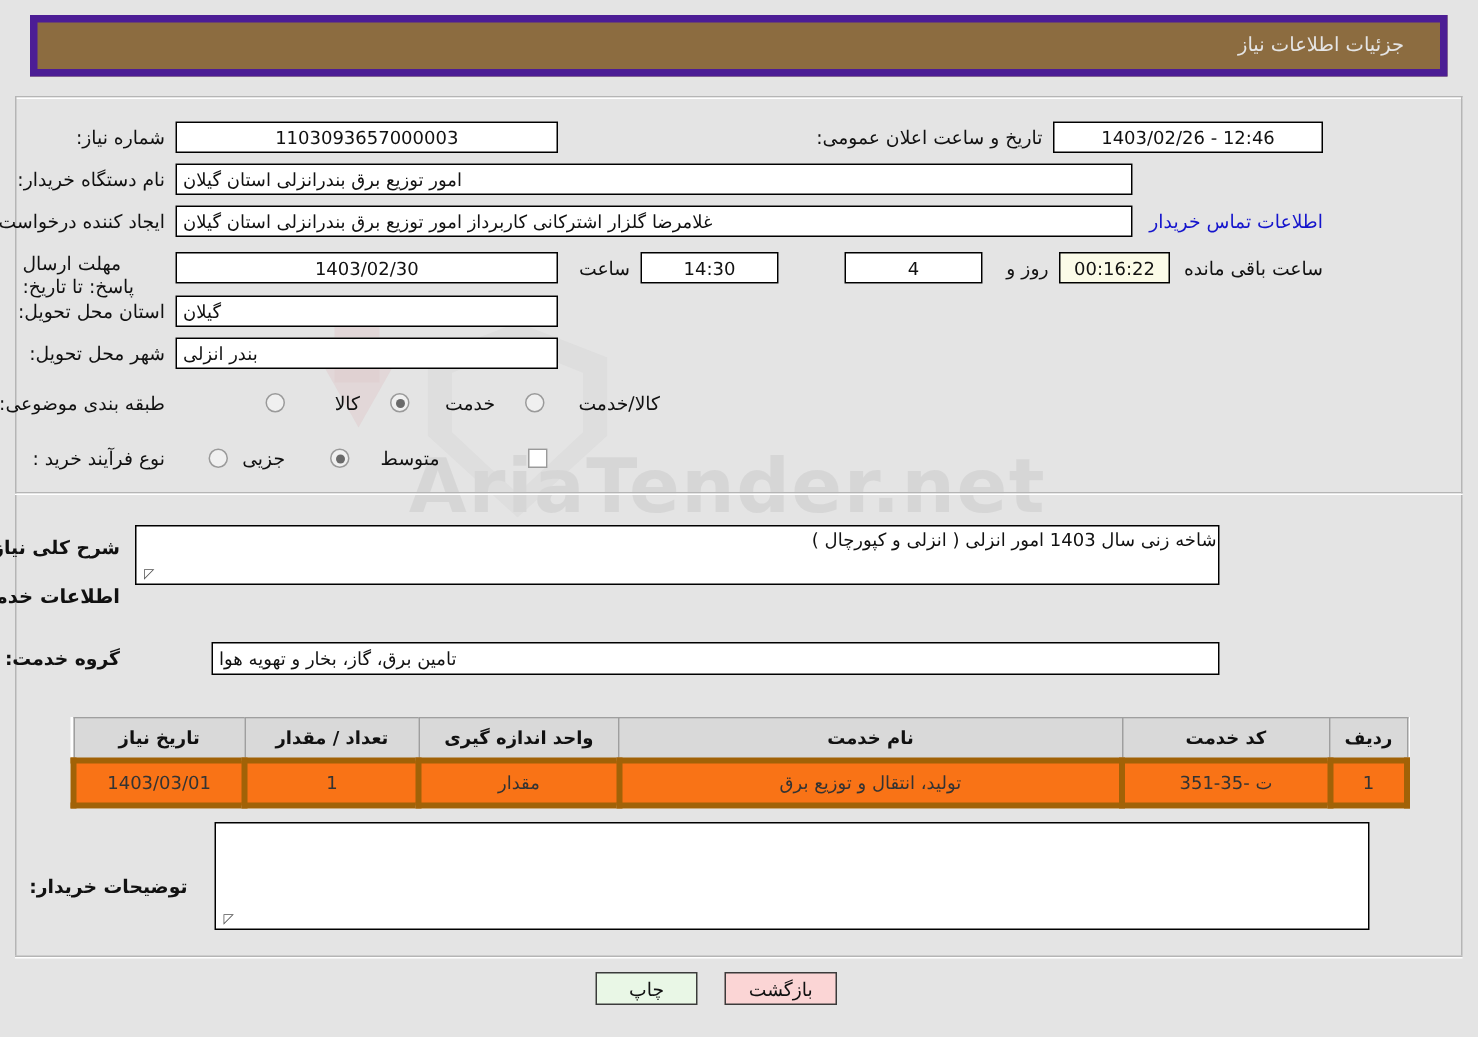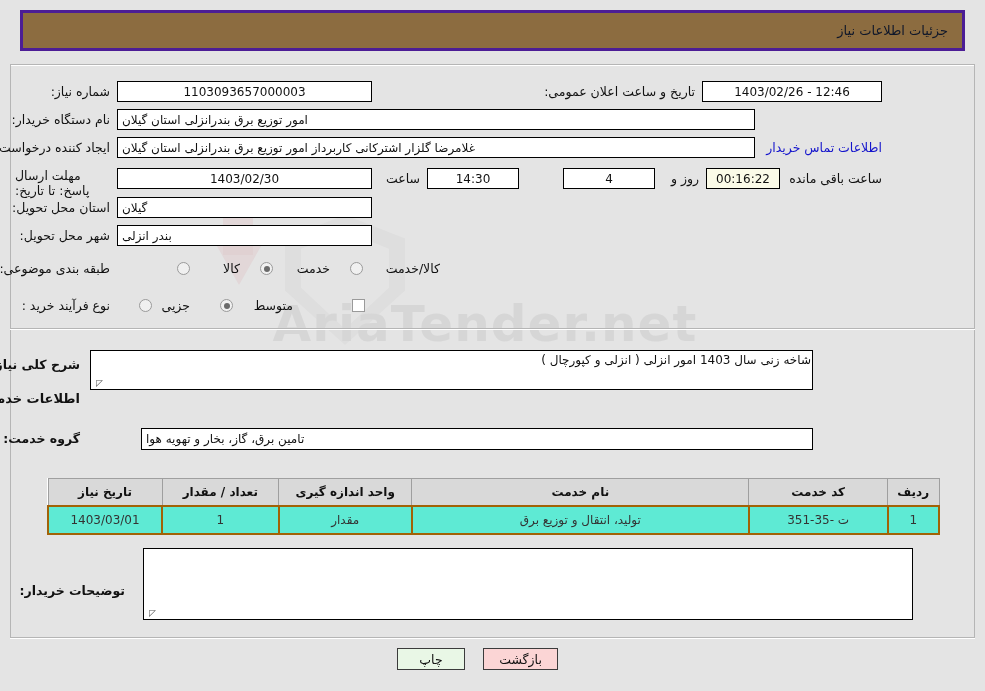--- a/index.html
+++ b/index.html
@@ -78,27 +78,27 @@
   }
 
   
   .titlebar {
     position: absolute;
     top: 10px; right: 20px;
     width: 945px;
     height: 41px;
     box-sizing: border-box;
     background: #8c6c40;
-    border: 3px solid #4c1d95;
-    color: #0f172a;
+    border: 5px solid #4c1d95;
+    color: #e5e5e5;
     font-size: 13px;
     display: flex;
     align-items: center;
     justify-content: flex-start;
-    padding: 0 14px;
+    padding: 0 24px;
     z-index: 3;
   }
   .panel-sep {
     position: absolute;
     right: 10px;
     width: 965px;
     border-top: 1px solid #b5b5b5;
     border-bottom: 1px solid #ffffff;
     height: 0;
     z-index: 2;
@@ -211,22 +211,22 @@
   .tbl th {
     background: #d9d9d9;
     border: 1px solid #9f9f9f;
     font-weight: bold;
     color: #111;
     height: 26px;
     padding: 0 6px;
     white-space: nowrap;
   }
   .tbl td {
-    background: #5eead4;
-    border: 2px solid #a16207;
+    background: #f97316;
+    border: 4px solid #a16207;
     height: 26px;
     padding: 0 6px;
     text-align: center;
     color: #333;
     white-space: nowrap;
   }
 
   
   .btn {
     position: absolute;

